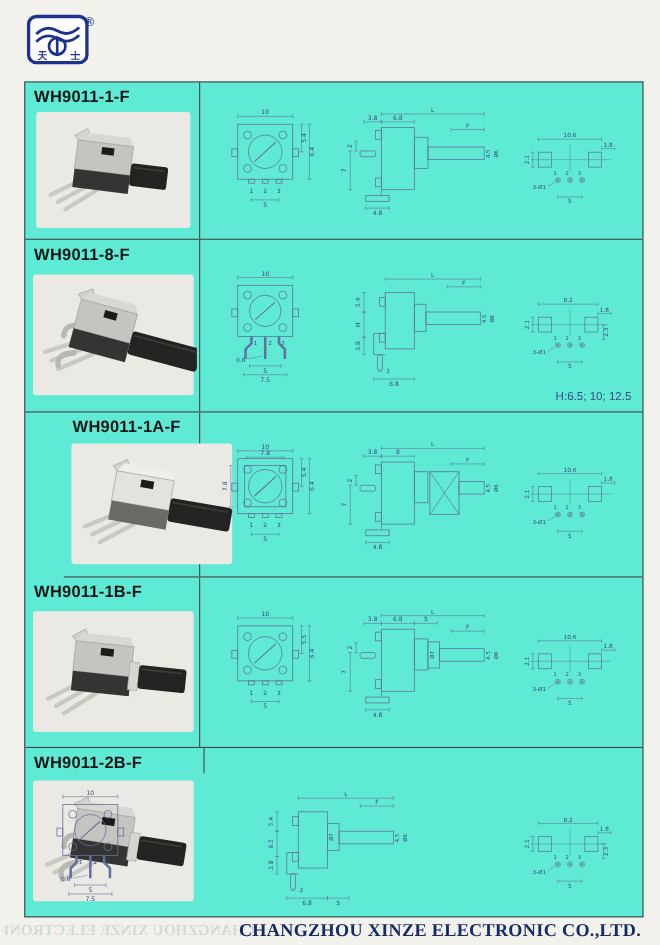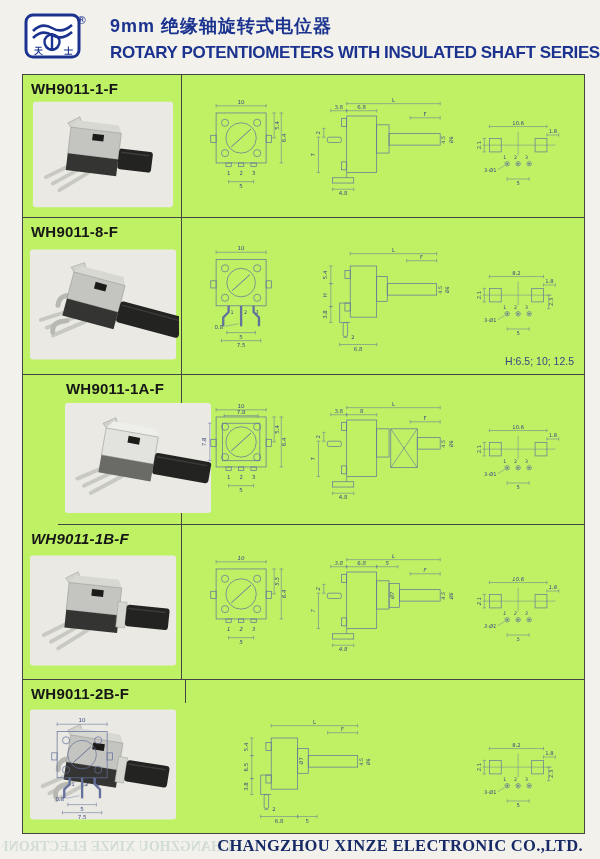--- a/index.html
+++ b/index.html
@@ -5,21 +5,21 @@
   html,body{margin:0;padding:0;}
   .page{position:relative;width:600px;height:859px;background:#f2f1ec;overflow:hidden;
         font-family:"Liberation Sans",sans-serif;}
   
   .header{position:absolute;left:0;top:0;width:100%;height:74px;}
   .logo-wrap{position:absolute;left:24px;top:12px;width:64px;height:50px;}
   .titles{position:absolute;left:110px;top:14px;white-space:nowrap;}
   .title-cn{font-size:18px;font-weight:bold;color:#1b338f;letter-spacing:1px;}
   .title-en{font-size:17px;font-weight:bold;color:#1b338f;letter-spacing:-0.4px;margin-top:5px;}
   
-  .table{position:absolute;left:22px;top:74px;width:561px;border:1.5px solid #454545;background:#bef264;}
+  .table{position:absolute;left:22px;top:74px;width:561px;border:1.5px solid #454545;background:#5eead4;}
   .row{display:flex;border-bottom:1px solid #454545;box-sizing:border-box;position:relative;}
   .row:last-child{border-bottom:none;flex-direction:column;}
   .cell-left{width:163px;border-right:1px solid #454545;position:relative;box-sizing:border-box;
              padding:5px 0 0 8px;}
   .model{font-size:15px;font-weight:bold;color:#161616;letter-spacing:0.2px;}
   .photo-svg{position:absolute;left:4px;top:24px;}
   .cell-right{flex:1;position:relative;display:flex;align-items:center;
               justify-content:space-between;padding:0 10px;}
   .note{position:absolute;right:10px;bottom:7px;font-size:10.5px;color:#3a4784;}
   
@@ -42,24 +42,20 @@
         <rect x="2" y="3" width="53" height="42" rx="7" fill="#ffffff" stroke="#1b338f" stroke-width="3"></rect>
         <path d="M9 19 Q18 10 28 16 Q38 22 48 13" fill="none" stroke="#1b338f" stroke-width="2.6"></path>
         <path d="M9 26 Q18 17 28 23 Q38 29 48 20" fill="none" stroke="#1b338f" stroke-width="2.6"></path>
         <circle cx="28" cy="30" r="7.5" fill="none" stroke="#1b338f" stroke-width="2.4"></circle>
         <line x1="28" y1="21" x2="28" y2="39" stroke="#1b338f" stroke-width="2.4"></line>
         <path d="M22 35 Q28 41 34 35" fill="none" stroke="#1b338f" stroke-width="2.2"></path>
         <text x="10" y="42" font-size="9" fill="#1b338f" font-weight="bold">天</text>
         <text x="40" y="42" font-size="9" fill="#1b338f" font-weight="bold">士</text>
         <text x="52" y="12" font-size="11" fill="#1b338f">®</text>
       </svg>
-    </div>
-    <div class="titles">
-      <div class="title-cn">9mm 绝缘轴旋转式电位器</div>
-      <div class="title-en">ROTARY POTENTIOMETERS WITH INSULATED SHAFT SERIES</div>
     </div>
   </div>
 
   <div class="table" id="table">
       <div class="row" style="height: 143px;">
         <div class="cell-left"><span class="model">WH9011-1-F</span><svg viewBox="0 0 155 118" class="photo-svg" width="152" height="111" preserveAspectRatio="xMidYMid meet">
             <rect x="3" y="3" width="149" height="112" rx="3" fill="#eae9e3"></rect>
             <g transform="rotate(7 75 60)">
               <line x1="48" y1="72" x2="20" y2="90" stroke="#c9c9c4" stroke-width="4" stroke-linecap="round"></line>
               <line x1="56" y1="76" x2="28" y2="96" stroke="#c9c9c4" stroke-width="4" stroke-linecap="round"></line>
@@ -442,21 +438,21 @@
             <text x="74" y="66" fill="#3a4784" font-size="5.5" text-anchor="middle">3</text>
             <line x1="40" y1="79" x2="48" y2="74" stroke="#64719d" stroke-width="0.5"></line>
             <text x="31" y="82" fill="#3a4784" font-size="6" text-anchor="middle">3-Ø1</text>
             <line x1="51" y1="90" x2="77" y2="90" stroke="#64719d" stroke-width="0.6"></line>
             <line x1="51" y1="88" x2="51" y2="92" stroke="#64719d" stroke-width="0.6"></line>
             <line x1="77" y1="88" x2="77" y2="92" stroke="#64719d" stroke-width="0.6"></line>
             <text x="64" y="97" fill="#3a4784" font-size="6.2" text-anchor="middle">5</text>
           </svg>
         </div>
       </div>
-      <div class="row" style="height: 155px; font-style: italic;">
+      <div class="row" style="height: 155px;">
         <div class="cell-left"><span class="model">WH9011-1B-F</span><svg viewBox="0 0 155 118" class="photo-svg" width="152" height="123" preserveAspectRatio="xMidYMid meet">
             <rect x="3" y="3" width="149" height="112" rx="3" fill="#eae9e3"></rect>
             <g transform="rotate(6 75 60)">
               <line x1="48" y1="72" x2="20" y2="90" stroke="#c9c9c4" stroke-width="4" stroke-linecap="round"></line>
               <line x1="56" y1="76" x2="28" y2="96" stroke="#c9c9c4" stroke-width="4" stroke-linecap="round"></line>
               <line x1="64" y1="80" x2="36" y2="102" stroke="#c9c9c4" stroke-width="4" stroke-linecap="round"></line>
               <polygon points="36,30 48,22 52,30 42,36" fill="#d2d2cd" stroke="#9a9a95" stroke-width="0.5"></polygon>
               <polygon points="40,34 94,34 90,26 46,26" fill="#d8d8d3"></polygon>
               <rect x="40" y="34" width="54" height="28" fill="#c4c4c0" stroke="#8f8f8b" stroke-width="0.5"></rect>
               <rect x="40" y="62" width="54" height="18" fill="#343432"></rect>

